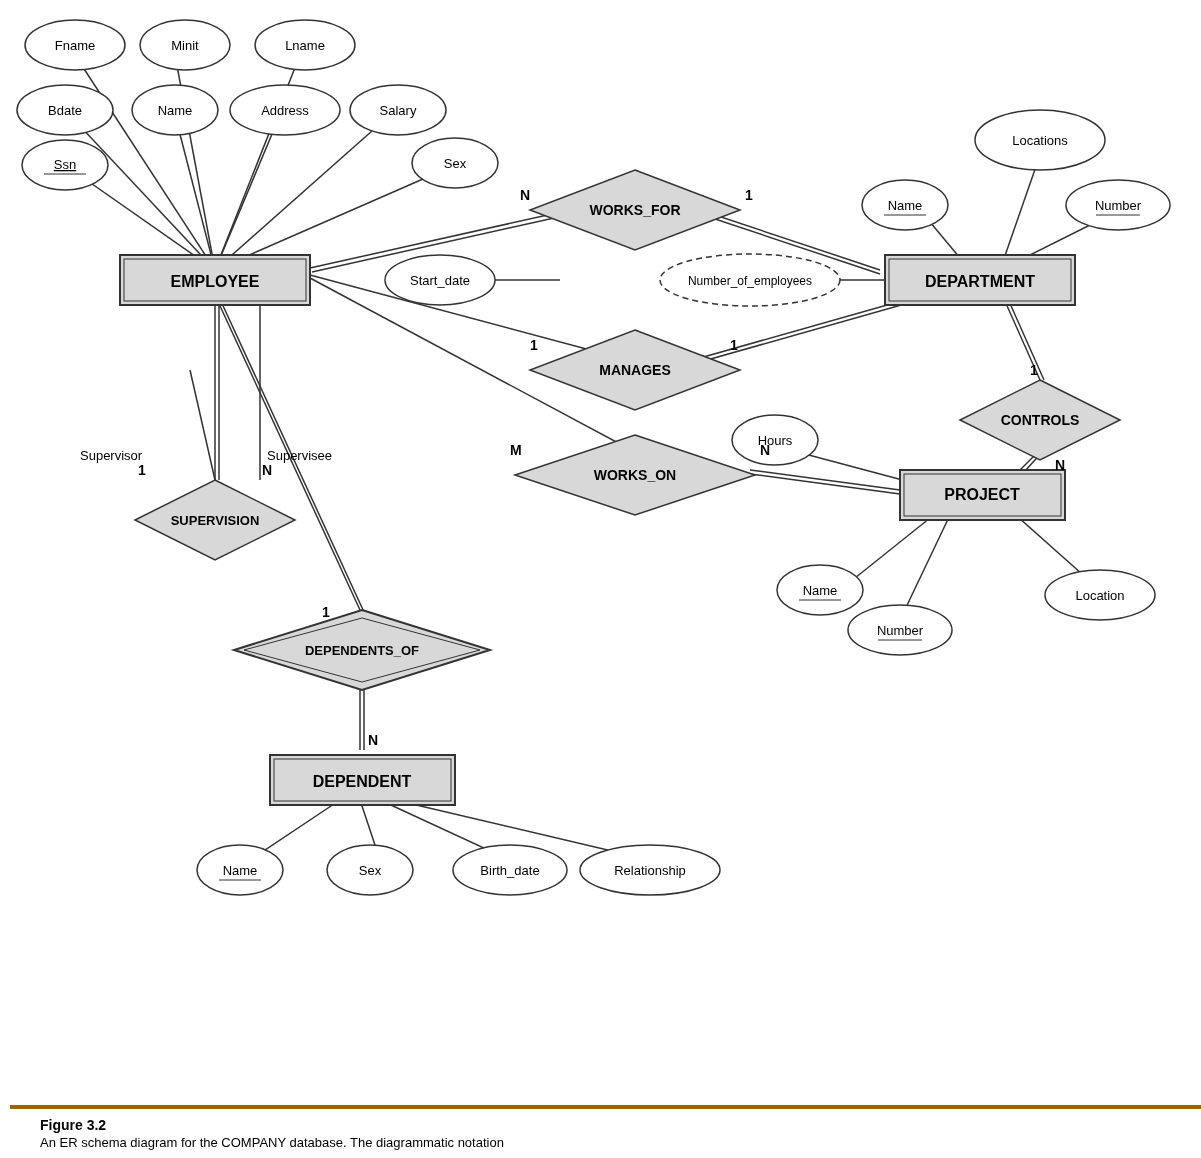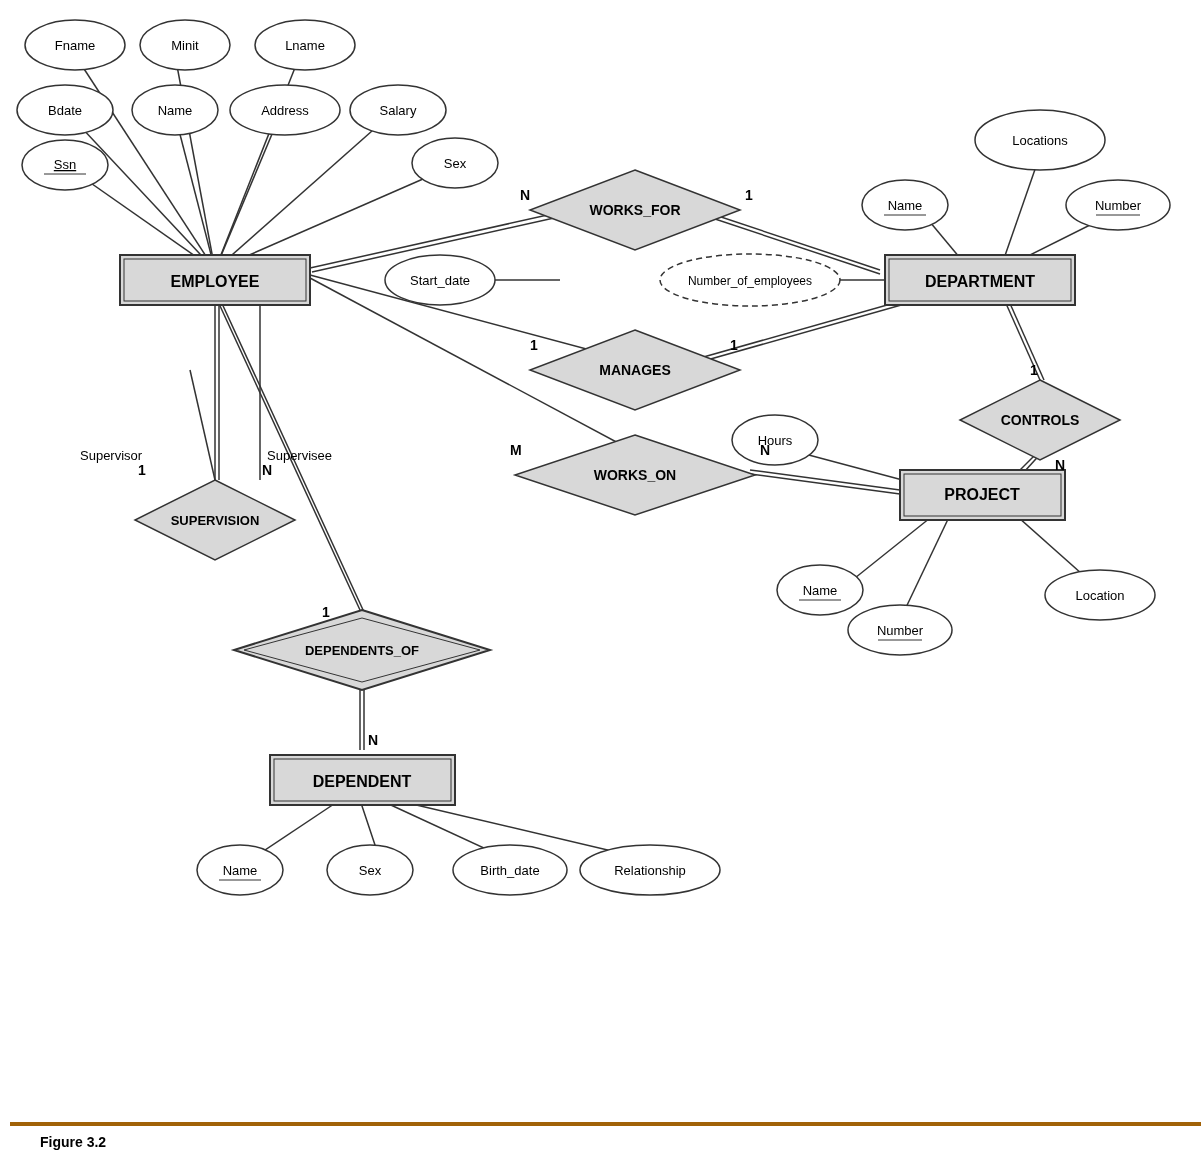--- a/index.html
+++ b/index.html
@@ -260,13 +260,14 @@
 
     <text x="80" y="460" font-size="13" font-family="Arial">Supervisor</text>
 
     <text x="267" y="460" font-size="13" font-family="Arial">Supervisee</text>
 
   </svg>
 </div>
 
 <div class="caption-area">
   <div class="caption-title">Figure 3.2</div>
+  <div class="caption-text">An ER schema diagram for the COMPANY database. The diagrammatic notation</div>
 </div>
 
 </body></html>

